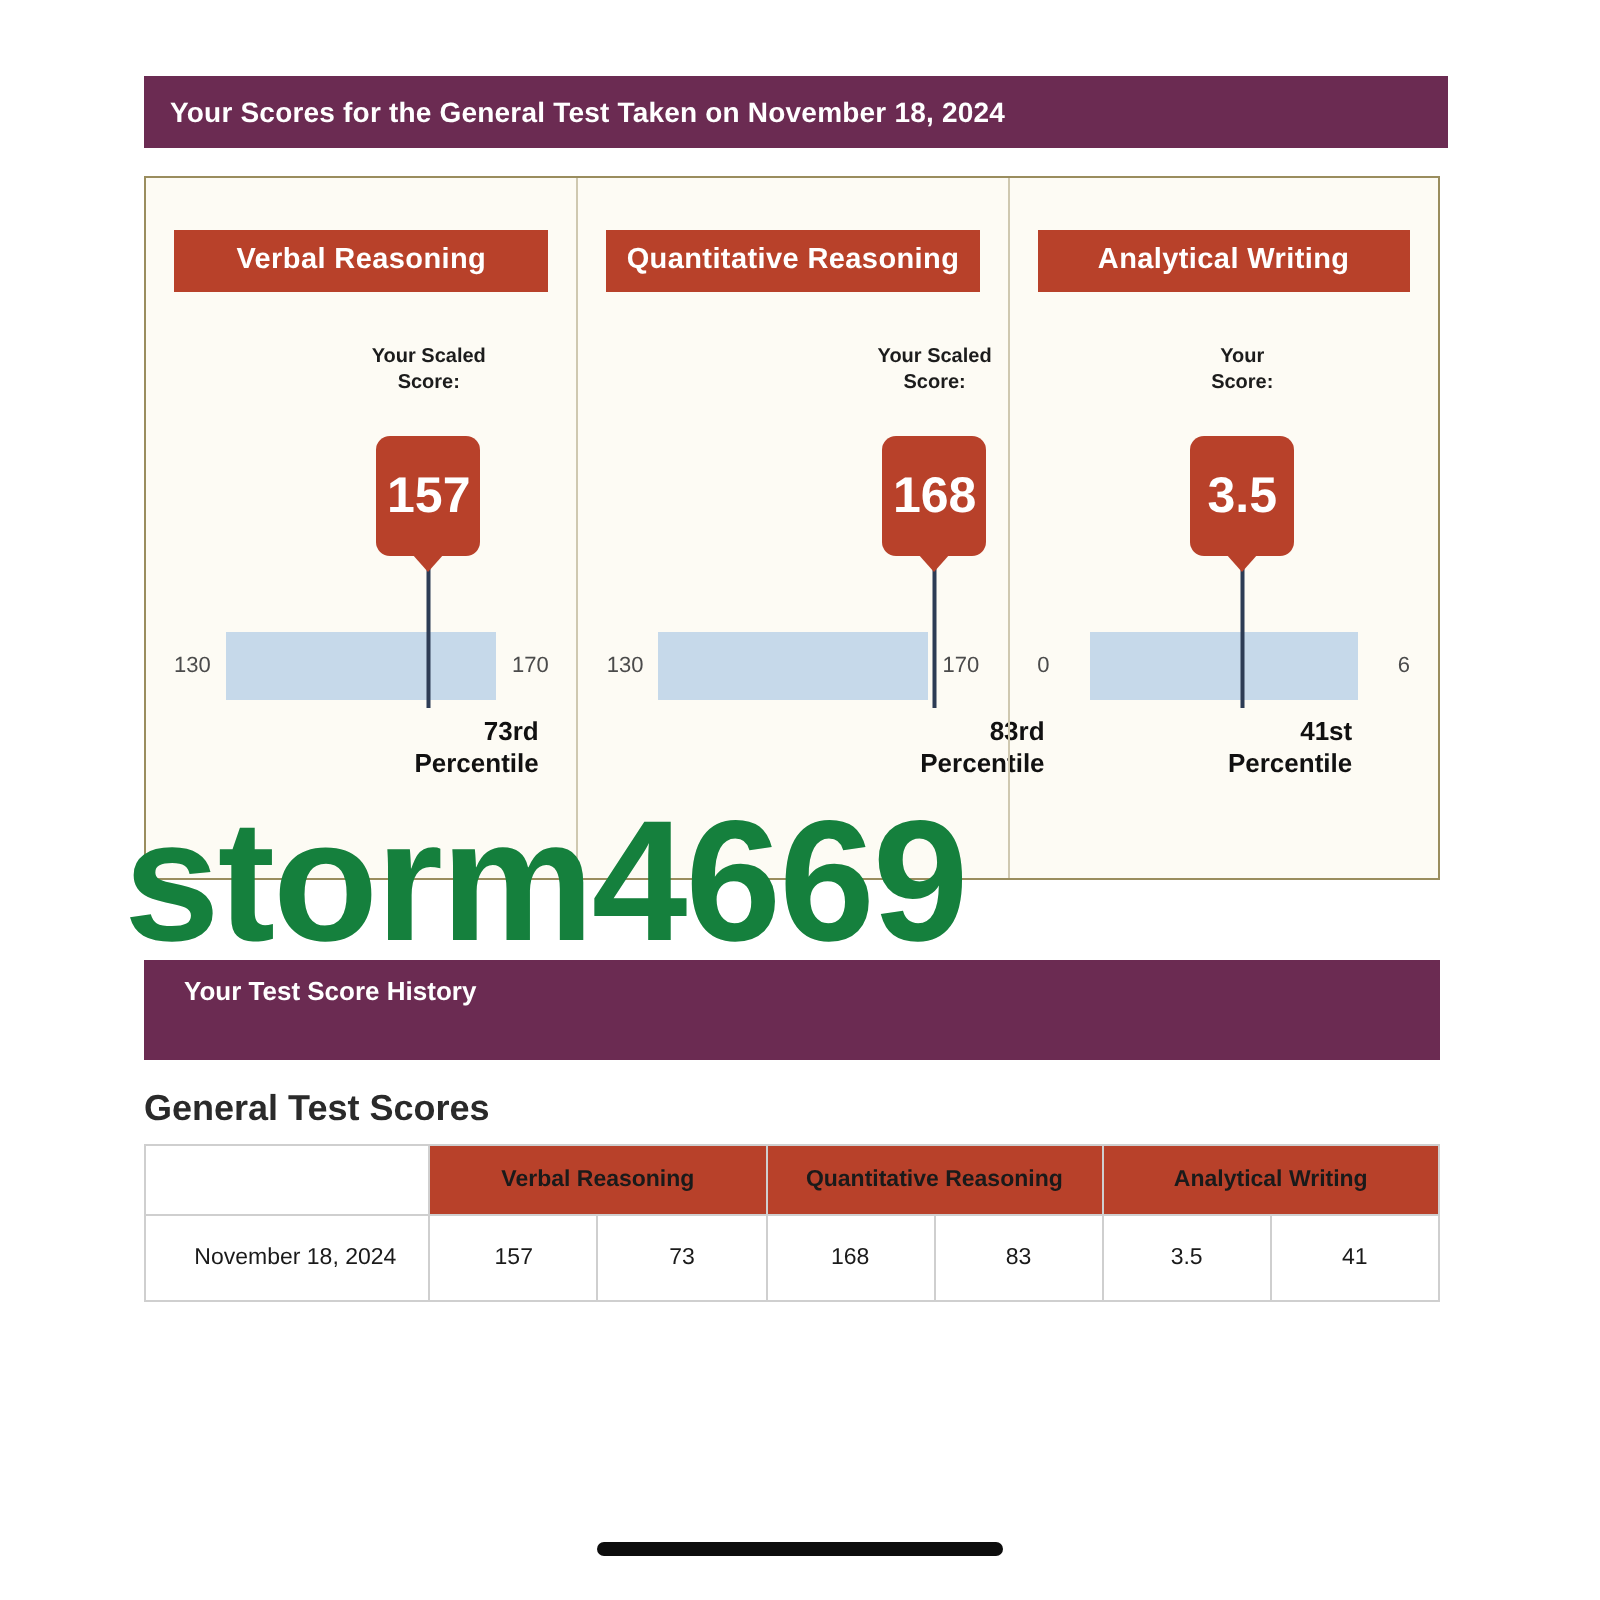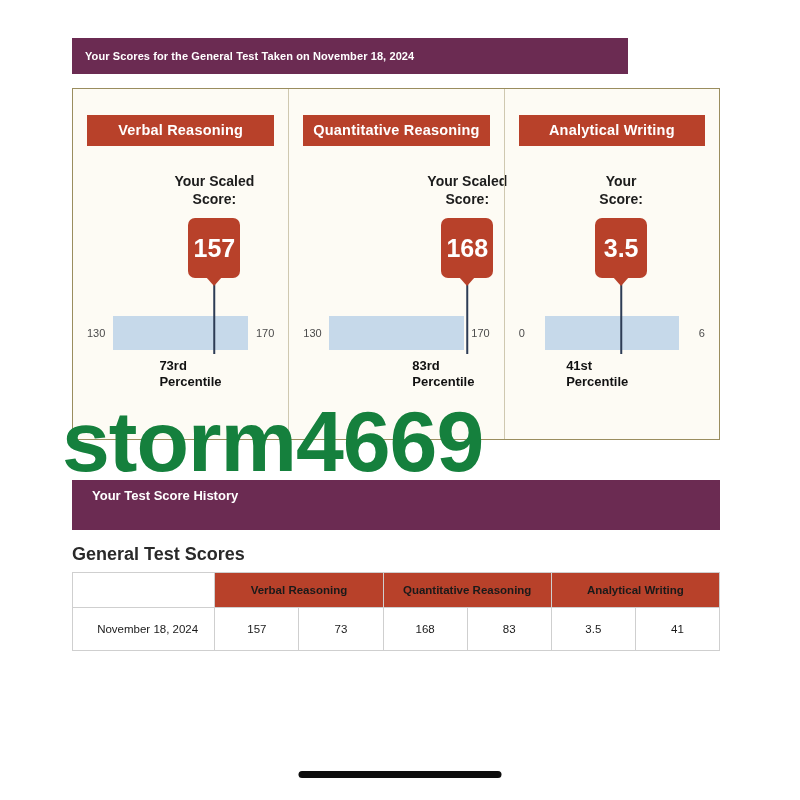--- a/index.html
+++ b/index.html
@@ -19,23 +19,23 @@
   .section-bar {
     position: absolute;
     background: #6b2b52;
     color: #ffffff;
     font-weight: bold;
     display: flex;
     align-items: center;
     box-sizing: border-box;
   }
   #scores-header-bar {
-    left: 72px; top: 38px; width: 556px; height: 36px;
+    left: 72px; top: 38px; width: 652px; height: 36px;
     padding-left: 13px;
-    font-size: 11px;
+    font-size: 14px;
     letter-spacing: .1px;
   }
   #history-header-bar {
     left: 72px; top: 480px; width: 648px; height: 50px;
     padding-left: 20px;
     font-size: 13px;
     align-items: flex-start;
     padding-top: 8px;
   }
 
@@ -68,21 +68,21 @@
   }
 
   .panel-body {
     position: relative;
     height: 250px;
   }
 
   .score-label {
     position: absolute;
     top: 26px;
-    font-size: 14px;
+    font-size: 10px;
     font-weight: bold;
     color: #1c1c1c;
     text-align: center;
     line-height: 1.32;
     transform: translateX(-50%);
     white-space: pre-line;
     width: 92px;
   }
 
   
@@ -135,21 +135,21 @@
   }
   .range-min { left: 0px; }
   .range-max { right: 0px; margin-left: 20px; }
 
   .percentile-label {
     position: absolute;
     top: 212px;
     font-size: 13px;
     font-weight: bold;
     color: #111111;
-    text-align: left;
+    text-align: right;
     transform: translateX(-50%);
     line-height: 1.22;
     white-space: pre-line;
     width: 110px;
   }
 
   
   #history-title {
     position: absolute;
     left: 72px; top: 544px;

